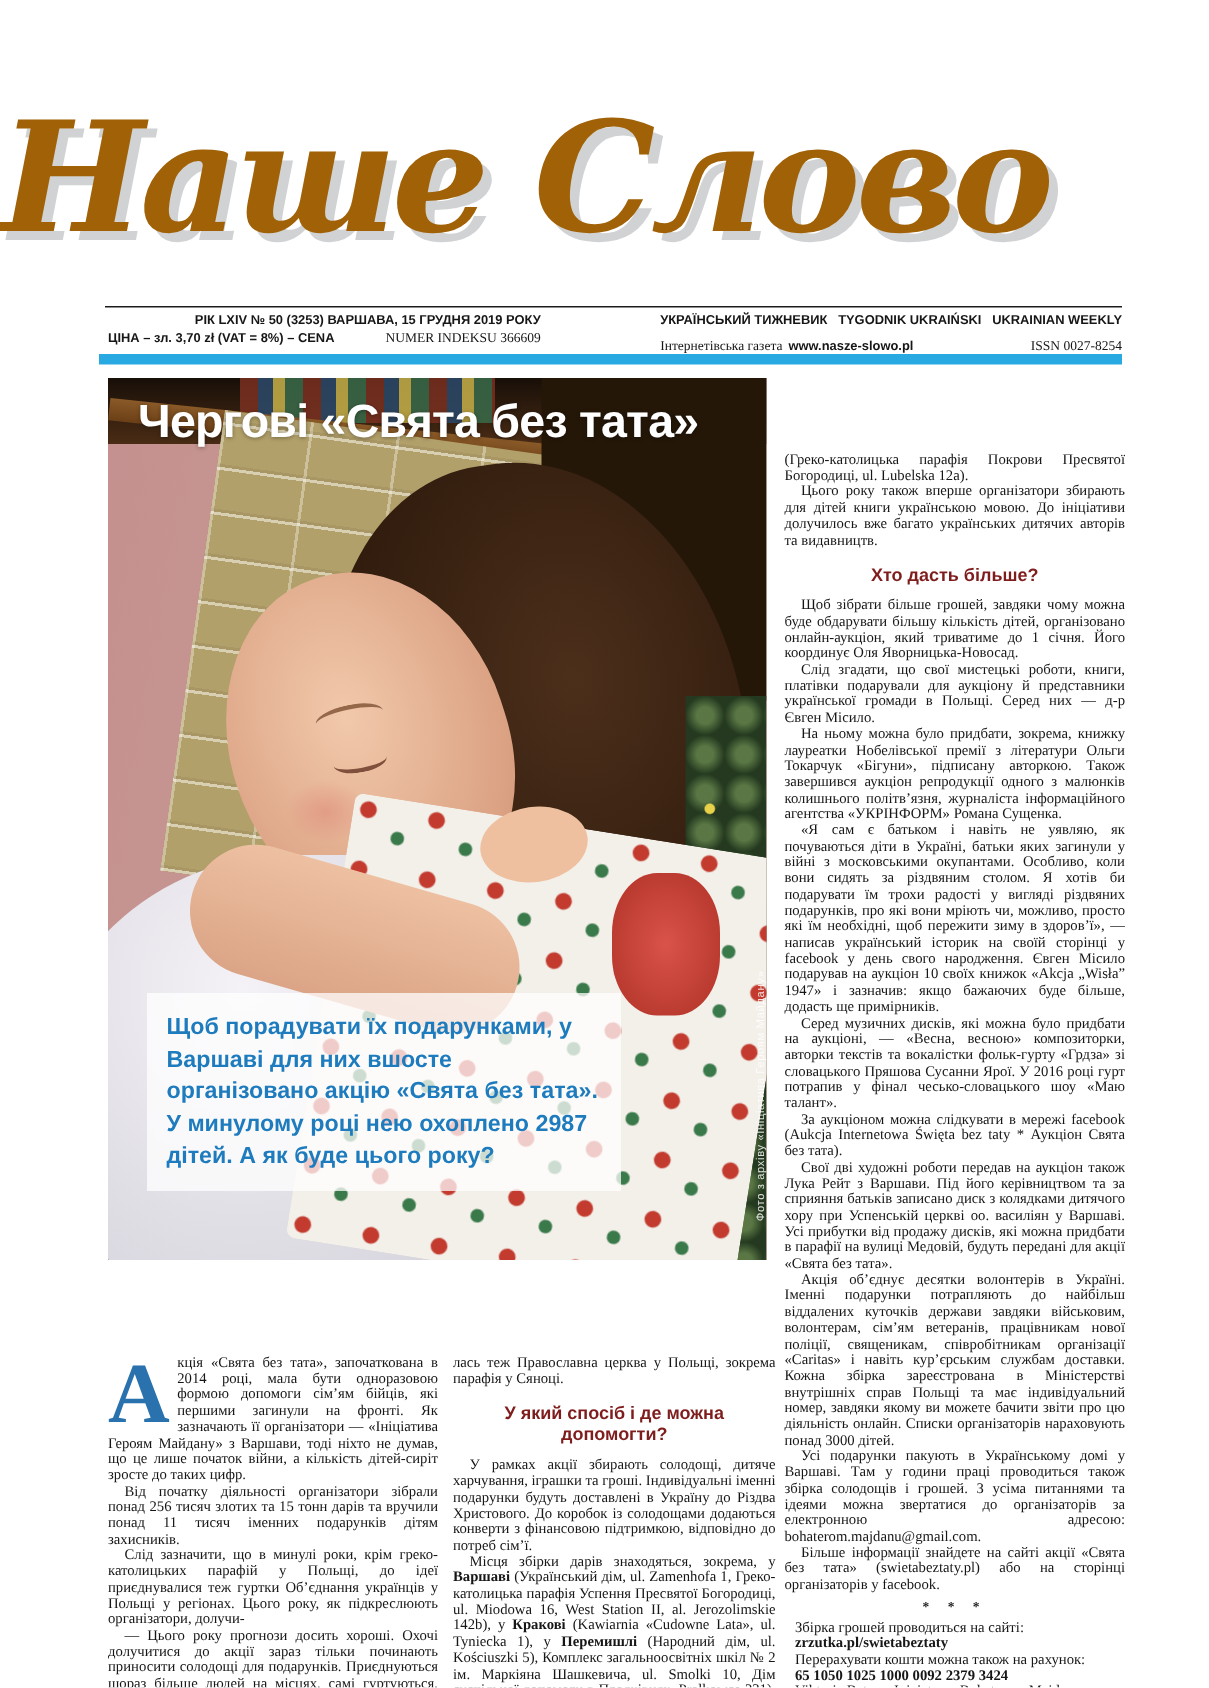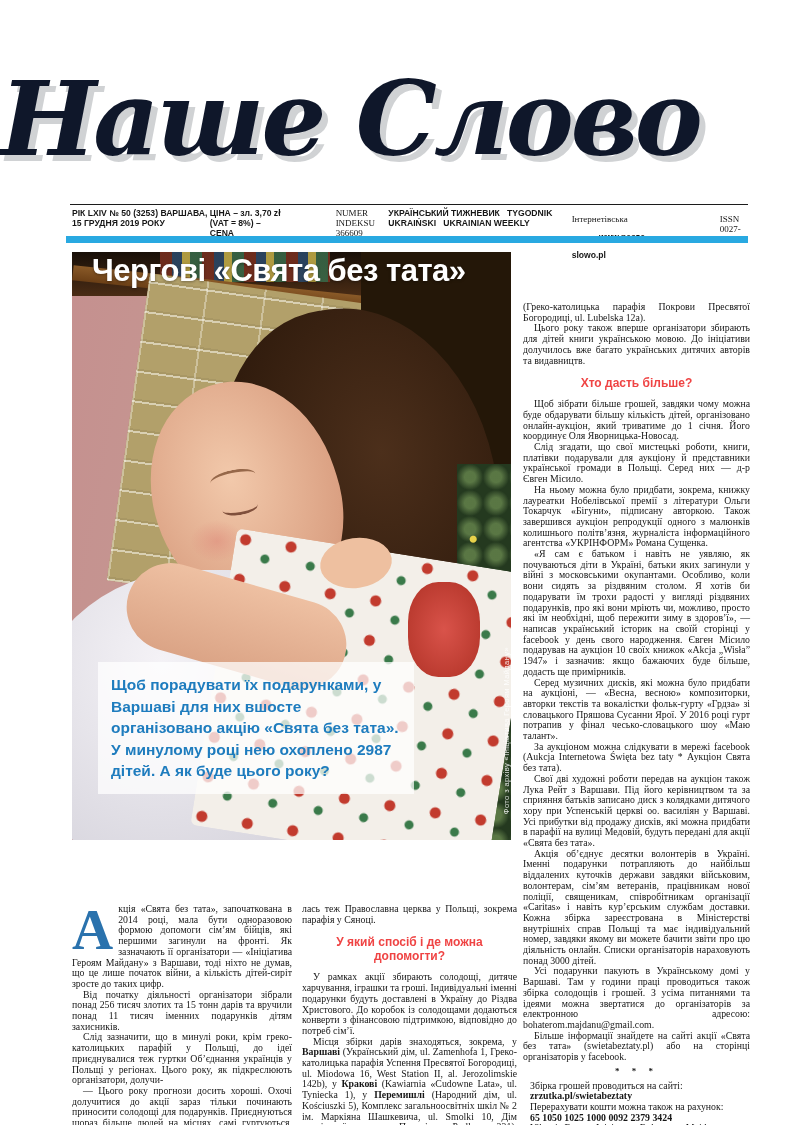--- a/index.html
+++ b/index.html
@@ -2,30 +2,30 @@
 <html><head>
 <meta charset="utf-8">
 <style>
   html,body{margin:0;padding:0;background:#ffffff;}
   .page{position:relative;width:806px;height:1125px;background:#fff;overflow:hidden;
         font-family:"Liberation Serif",serif;color:#161616;}
 
   
   .logo{position:absolute;left:0;top:44px;width:666px;text-align:center;
         font-family:"DejaVu Serif",serif;font-style:italic;font-weight:bold;
-        font-size:102px;line-height:150px;color:#0f172a;letter-spacing:-3px;
+        font-size:102px;line-height:150px;color:#a16207;letter-spacing:-3px;
         text-shadow:6px 6px 0 rgba(150,155,160,.45);white-space:nowrap;}
   .rule-thin{position:absolute;left:70px;top:204px;width:678px;height:1px;background:#1c1c1c;}
   .mast-info{position:absolute;left:72px;top:208px;width:676px;display:flex;
              justify-content:space-between;align-items:flex-start;}
-  .mi-left,.mi-right{display:flex;flex-direction:row;gap:2px;}
+  .mi-left,.mi-right{display:flex;flex-direction:column;gap:2px;text-align:right;}
   .mi-bold{font-family:"Liberation Sans",sans-serif;font-weight:bold;font-size:8.6px;
            line-height:10px;white-space:pre-wrap;}
   .mi-serif{font-family:"Liberation Serif",serif;font-size:9px;line-height:10px;}
-  .mi-row{display:flex;gap:49px;align-items:baseline;}
+  .mi-row{display:flex;gap:34px;align-items:baseline;}
   .mi-right .mi-row{gap:70px;justify-content:space-between;}
   .rule-blue{position:absolute;left:66px;top:236px;width:682px;height:7px;background:#29a9e1;}
 
   
   .photo{position:absolute;left:72px;top:252px;width:439px;height:588px;overflow:hidden;
          background:#c4908c;}
   .photo *{position:absolute;}
   .ph-wall{inset:0;background:linear-gradient(100deg,#c5908f 0%,#c59a92 45%,#b8a28e 70%,#b09a86 100%);}
   .ph-shelf{left:0;top:0;width:100%;height:44px;background:linear-gradient(#180f08,#4a2c15);}
   .ph-books{left:88px;top:0;width:170px;height:30px;opacity:.85;
@@ -54,42 +54,42 @@
   .ph-gift{left:140px;top:298px;width:300px;height:300px;transform:rotate(9deg);border-radius:6px;
            background-color:#f3efe9;
            background-image:radial-gradient(circle at 10px 10px,#c23b2e 0 5px,transparent 6px),
                             radial-gradient(circle at 32px 26px,#3a7a4a 0 4px,transparent 5px);
            background-size:46px 40px;}
   .ph-santa{left:336px;top:330px;width:72px;height:95px;background:radial-gradient(#d9534a,#b03226);border-radius:42%;}
   .ph-arm{left:52px;top:330px;width:225px;height:88px;background:linear-gradient(#eec0a2,#dba486);
           border-radius:46px;transform:rotate(16deg);}
   .ph-hand{left:248px;top:286px;width:72px;height:50px;background:#eec0a0;border-radius:50%;transform:rotate(-8deg);}
 
-  .headline{position:absolute;left:20px;top:0;width:405px;
+  .headline{position:absolute;left:20px;top:10px;width:405px;
             font-family:"Liberation Sans",sans-serif;font-weight:800;font-size:31px;line-height:37px;
             color:#fff;letter-spacing:-.5px;text-shadow:0 1px 3px rgba(0,0,0,.35);white-space:nowrap;}
   .lead-box{position:absolute;left:26px;top:410px;width:290px;background:rgba(255,255,255,.74);
             padding:12px 13px 12px 13px;}
   .lead-box div{position:static;font-family:"Liberation Sans",sans-serif;font-weight:bold;
                 font-size:15.5px;line-height:21.5px;color:#1e7cbe;}
   .photo-credit{position:absolute;right:0px;bottom:26px;writing-mode:vertical-rl;transform:rotate(180deg);
                 font-family:"Liberation Sans",sans-serif;font-size:7.5px;letter-spacing:.4px;
                 color:rgba(255,255,255,.85);}
 
   
   .body-col{position:absolute;font-size:9.8px;line-height:10.7px;text-align:justify;}
   #col1{left:72px;top:856px;width:220px;}
   #col2{left:302px;top:856px;width:215px;}
   #col3{left:523px;top:254px;width:227px;}
   .body-col p{margin:0;text-indent:11px;}
   .body-col p.noindent{text-indent:0;margin-top:48px;}
   .dropcap{float:left;font-family:"Liberation Serif",serif;font-weight:bold;font-size:57px;
            line-height:45px;color:#2a72ad;padding:3px 5px 0 0;}
   .subhead{font-family:"Liberation Sans",sans-serif;font-weight:bold;font-size:12px;line-height:14px;
-           color:#ef4444;text-align:center;margin:10px 0 9px;text-indent:0;}
+           color:#7f1d1d;text-align:center;margin:10px 0 9px;text-indent:0;}
   .stars{text-align:center;letter-spacing:5px;margin:3px 0 4px;font-weight:bold;font-size:9px;}
   .footer-block div{padding-left:7px;}
   .footer-block div.b{font-weight:bold;}
   .bold{font-weight:bold;}
 </style>
 </head>
 <body>
 
 <div class="page">
 

